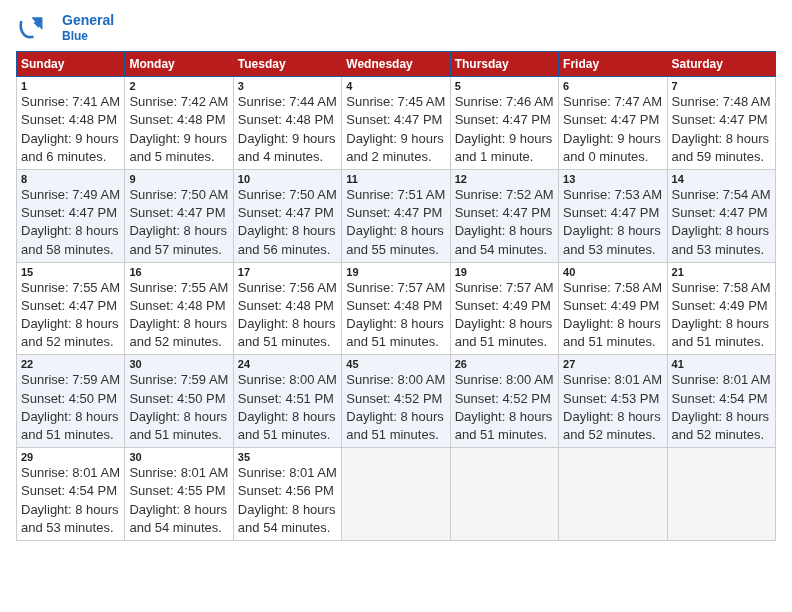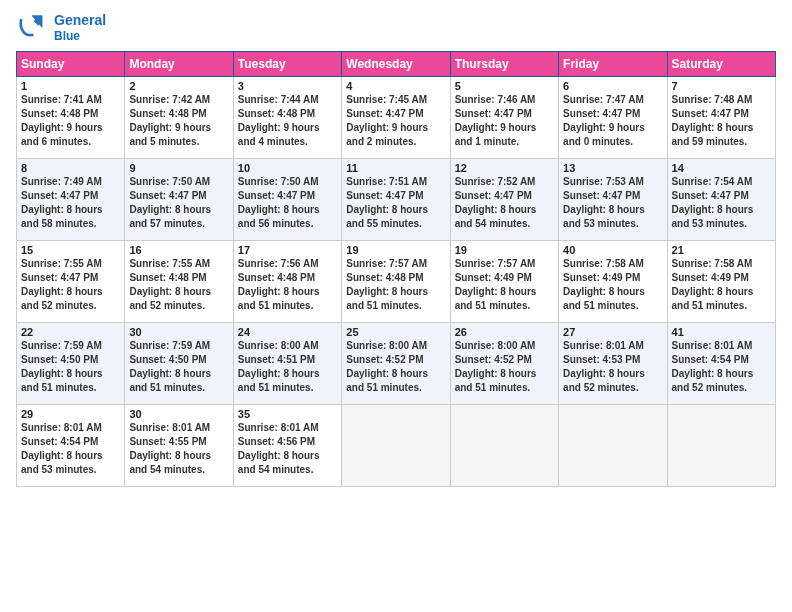--- a/index.html
+++ b/index.html
@@ -17,22 +17,22 @@
       background: #fff;
     }
     .header {
       display: flex;
       justify-content: space-between;
       align-items: flex-start;
       margin-bottom: 8px;
     }
     .logo {
       display: flex;
-      align-items: flex-start;
-      gap: 8px;
+      align-items: center;
+      gap: 16px;
     }
     .logo-icon {
       width: 28px;
       height: 28px;
       margin-right: 2px;
     }
     .title-block {
       text-align: right;
     }
     .month-title {
@@ -44,21 +44,21 @@
     .subtitle {
       font-size: 13px;
       color: #444;
     }
     .calendar {
       width: 100%;
       border-collapse: collapse;
       table-layout: fixed;
     }
     .calendar th {
-      background: #ec4899;
+      background: #b91c1c;
       color: #fff;
       font-size: 12px;
       font-weight: bold;
       padding: 5px 4px;
       text-align: left;
       border: 1px solid #1a5aa0;
     }
     .calendar td {
       vertical-align: top;
       border: 1px solid #ccc;
@@ -72,24 +72,23 @@
       background: #f5f5f5;
     }
     .day-num {
       font-size: 11px;
       font-weight: bold;
       color: #222;
       display: block;
       margin-bottom: 1px;
     }
     .day-info {
-      font-size: 10px;
+      font-size: 13px;
       color: #333;
       line-height: 1.4;
-      font-weight: bold;
     }
     .row-shaded td {
       background: #f0f4fa;
     }
   </style>
 </head>
 <body>
 
 <div class="container">
   <div class="header">
@@ -222,21 +221,21 @@
           </td>
           <td>
             <span class="day-num">30</span>
             <div class="day-info">Sunrise: 7:59 AM<br>Sunset: 4:50 PM<br>Daylight: 8 hours and 51 minutes.</div>
           </td>
           <td>
             <span class="day-num">24</span>
             <div class="day-info">Sunrise: 8:00 AM<br>Sunset: 4:51 PM<br>Daylight: 8 hours and 51 minutes.</div>
           </td>
           <td>
-            <span class="day-num">25</span>
+            <span class="day-num">45</span>
             <div class="day-info">Sunrise: 8:00 AM<br>Sunset: 4:52 PM<br>Daylight: 8 hours and 51 minutes.</div>
           </td>
           <td>
             <span class="day-num">26</span>
             <div class="day-info">Sunrise: 8:00 AM<br>Sunset: 4:52 PM<br>Daylight: 8 hours and 51 minutes.</div>
           </td>
           <td>
             <span class="day-num">27</span>
             <div class="day-info">Sunrise: 8:01 AM<br>Sunset: 4:53 PM<br>Daylight: 8 hours and 52 minutes.</div>
           </td>

